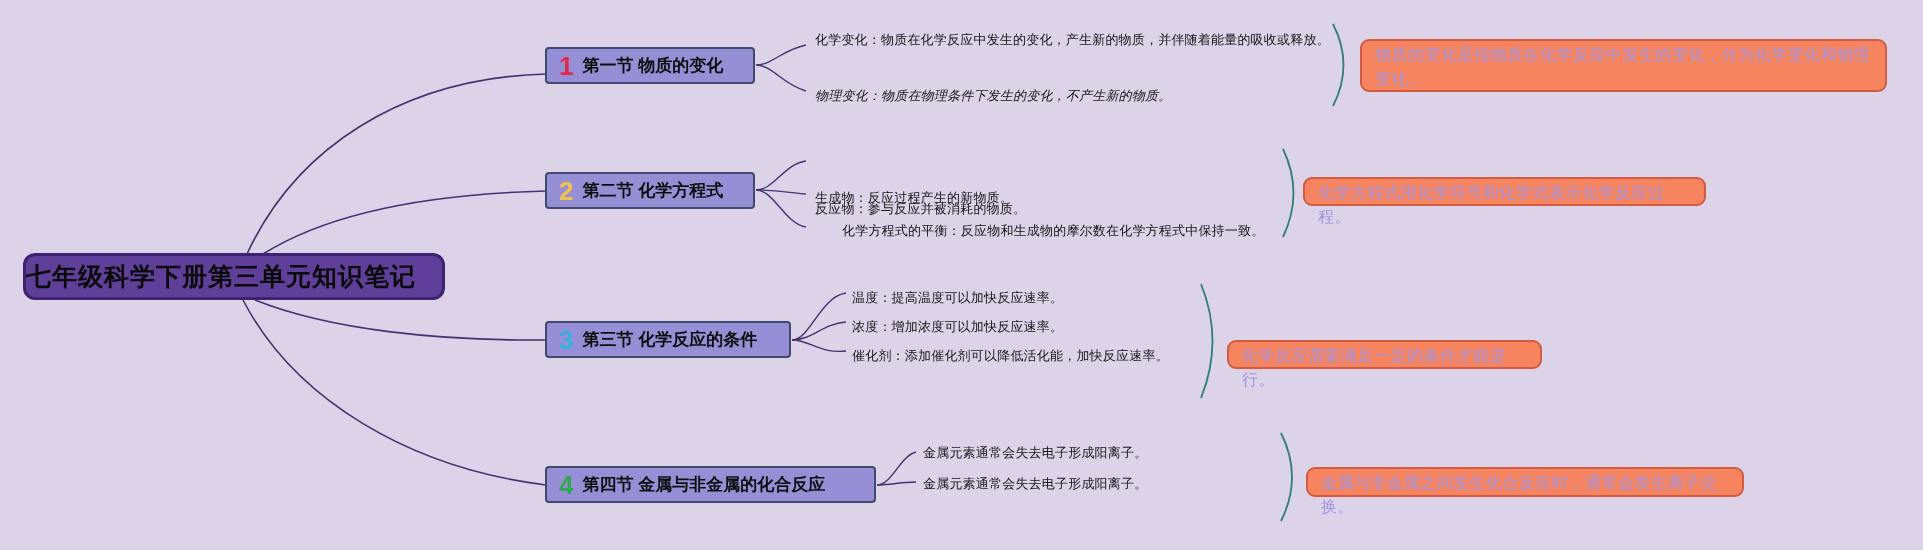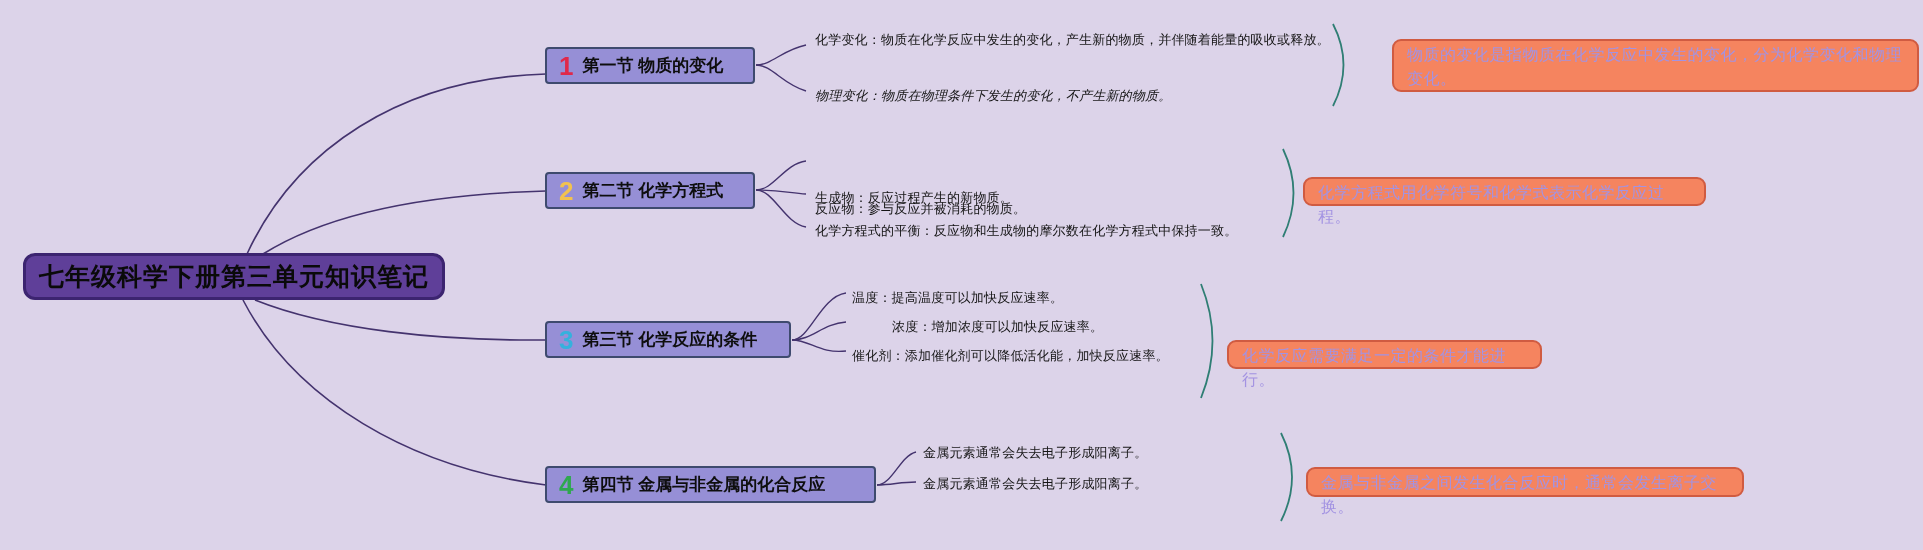--- a/index.html
+++ b/index.html
@@ -3,42 +3,42 @@
 <meta charset="utf-8">
 <style>
   html,body{margin:0;padding:0;}
   body{font-family:"Liberation Sans","DejaVu Sans",sans-serif;}
   .canvas{position:relative;width:1923px;height:550px;background:#dcd3e9;overflow:hidden;}
   .links{position:absolute;left:0;top:0;width:1923px;height:550px;pointer-events:none;}
   .node{position:absolute;box-sizing:border-box;display:flex;align-items:center;}
   .root-node{
     left:23px;top:253px;width:422px;height:47px;
     background:#5f3f99;border:3px solid #3c2470;border-radius:12px;
-    justify-content:center;color:#0a0a0a;font-size:25px;font-weight:bold;letter-spacing:1px;
+    color:#0a0a0a;font-size:25px;font-weight:bold;letter-spacing:1px;
   }
   .branch-node{
     background:#968fd6;border:2px solid #3e4a6e;border-radius:4px;
     color:#0e0e0e;font-size:17px;font-weight:bold;
     padding-left:12px;gap:9px;
   }
   .branch-number{font-size:26px;font-weight:bold;line-height:1;}
   .b1{left:545px;top:47px;width:210px;height:37px;}
   .b2{left:545px;top:172px;width:210px;height:37px;}
   .b3{left:545px;top:321px;width:246px;height:37px;}
   .b4{left:545px;top:466px;width:331px;height:37px;}
   .child{
     position:absolute;color:#151515;font-size:13px;line-height:24px;letter-spacing:0.2px;
   }
   .note{
     position:absolute;box-sizing:border-box;
     background:#f5845f;border:2px solid #d05b41;border-radius:9px;
     color:#a393e2;font-size:16px;line-height:24px;
     padding:2px 13px;letter-spacing:0.5px;
   }
-  .n1{left:1392px;top:39px;width:527px;height:53px;}
+  .n1{left:1360px;top:39px;width:527px;height:53px;}
   .n2{left:1303px;top:177px;width:403px;height:29px;}
   .n3{left:1227px;top:321px;width:315px;height:29px;margin-top:19px;}
   .n4{left:1306px;top:467px;width:438px;height:30px;}
 </style>
 </head>
 <body>
 
 <div class="canvas">
 
   <svg class="links" viewBox="0 0 1923 550" fill="none">
@@ -79,29 +79,29 @@
   <div class="child" style="left:815px;top:28px;width:532px;">化学变化：物质在化学反应中发生的变化，产生新的物质，并伴随着能量的吸收或释放。</div>
   <div class="child" style="left:815px;top:84px;width:520px;font-style:italic;">物理变化：物质在物理条件下发生的变化，不产生新的物质。</div>
   <div class="note n1">物质的变化是指物质在化学反应中发生的变化，分为化学变化和物理变化。</div>
 
   <div class="node branch-node b2">
     <span class="branch-number" style="color:#f2c24e">2</span>
     <span>第二节 化学方程式</span>
   </div>
   <div class="child" style="left:815px;top:153px;width:480px;margin-top:44px;">反应物：参与反应并被消耗的物质。</div>
   <div class="child" style="left:815px;top:186px;width:480px;">生成物：反应过程产生的新物质。</div>
-  <div class="child" style="left:815px;top:219px;width:490px;">化学方程式的平衡：反应物和生成物的摩尔数在化学方程式中保持一致。</div>
+  <div class="child" style="left:842px;top:219px;width:490px;">化学方程式的平衡：反应物和生成物的摩尔数在化学方程式中保持一致。</div>
   <div class="note n2">化学方程式用化学符号和化学式表示化学反应过程。</div>
 
   <div class="node branch-node b3">
     <span class="branch-number" style="color:#35b1dd">3</span>
     <span>第三节 化学反应的条件</span>
   </div>
   <div class="child" style="left:852px;top:286px;width:360px;">温度：提高温度可以加快反应速率。</div>
-  <div class="child" style="left:852px;top:315px;width:360px;margin-left:40px;">浓度：增加浓度可以加快反应速率。</div>
+  <div class="child" style="left:852px;top:315px;width:360px;">浓度：增加浓度可以加快反应速率。</div>
   <div class="child" style="left:852px;top:344px;width:360px;">催化剂：添加催化剂可以降低活化能，加快反应速率。</div>
   <div class="note n3">化学反应需要满足一定的条件才能进行。</div>
 
   <div class="node branch-node b4">
     <span class="branch-number" style="color:#2fa84f">4</span>
     <span>第四节 金属与非金属的化合反应</span>
   </div>
   <div class="child" style="left:923px;top:441px;width:360px;">金属元素通常会失去电子形成阳离子。</div>
   <div class="child" style="left:923px;top:472px;width:360px;">金属元素通常会失去电子形成阳离子。</div>
   <div class="note n4">金属与非金属之间发生化合反应时，通常会发生离子交换。</div>

